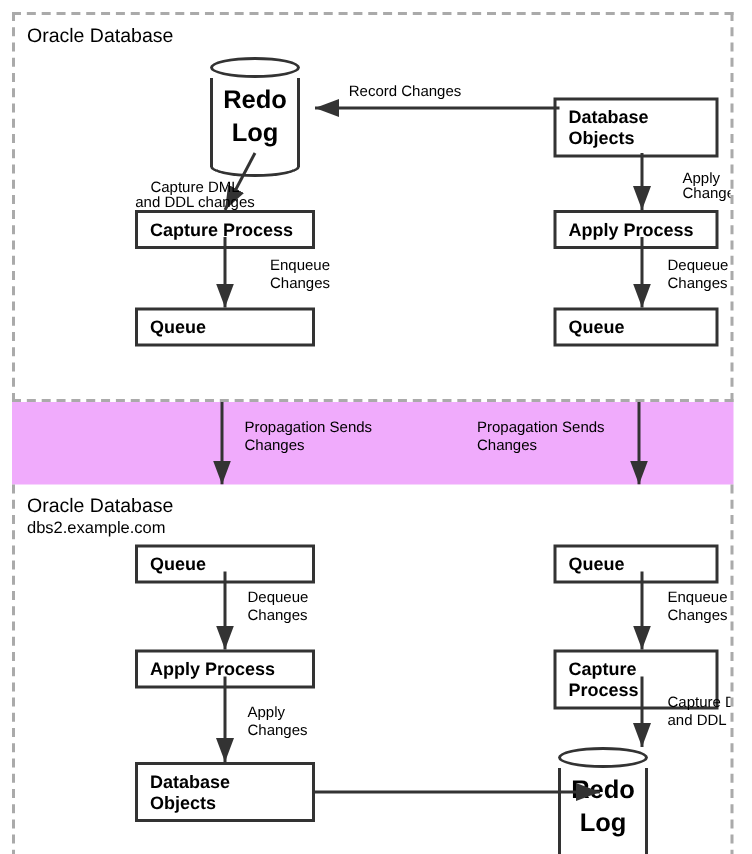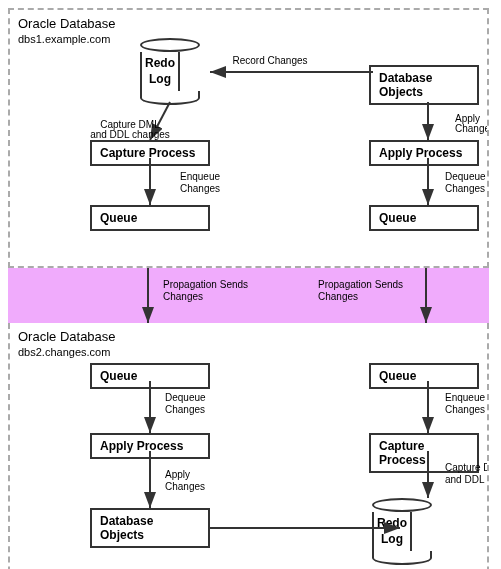--- a/index.html
+++ b/index.html
@@ -66,24 +66,24 @@
     
     .cylinder {
       display: inline-block;
       text-align: center;
     }
     .cylinder-body {
       background: #fff;
       border-left: 2px solid #333;
       border-right: 2px solid #333;
       border-bottom: 2px solid #333;
-      width: 40px;
+      width: 60px;
       padding: 4px 0;
       font-weight: bold;
-      font-size: 12px;
+      font-size: 17px;
       text-align: center;
       line-height: 1.3;
     }
     .cylinder-top {
       width: 60px;
       height: 14px;
       border: 2px solid #333;
       border-radius: 50%;
       background: #fff;
     }
@@ -100,21 +100,20 @@
   </style>
 </head>
 <body>
 
 <div class="main-container">
   <div class="diagram">
 
     <div class="top-section">
       <div style="position:absolute; top:6px; left:8px;">
         <div class="db-label">Oracle Database</div>
-        <div class="db-sublabel">dbs1.example.com</div>
       </div>
 
       <div class="elem" style="left:130px; top:28px;">
         <div class="cylinder">
           <div class="cylinder-top"></div>
           <div class="cylinder-body">Redo<br>Log</div>
           <div class="cylinder-bottom-cap"></div>
         </div>
       </div>
 
@@ -181,21 +180,21 @@
 
         <line x1="418" y1="0" x2="418" y2="55" stroke="#333" stroke-width="2" marker-end="url(#arrowhead2)"></line>
         <text x="310" y="20" font-size="10" text-anchor="start">Propagation Sends</text>
         <text x="310" y="32" font-size="10" text-anchor="start">Changes</text>
       </svg>
     </div>
 
     <div class="bottom-section">
       <div style="position:absolute; top:6px; left:8px;">
         <div class="db-label">Oracle Database</div>
-        <div class="db-sublabel">dbs2.changes.com</div>
+        <div class="db-sublabel">dbs2.example.com</div>
       </div>
 
       <div class="elem" style="left:80px; top:40px;">
         <div class="box" style="width:120px;">Queue</div>
       </div>
 
       <div class="elem" style="right:8px; top:40px;">
         <div class="box" style="width:110px;">Queue</div>
       </div>
 

